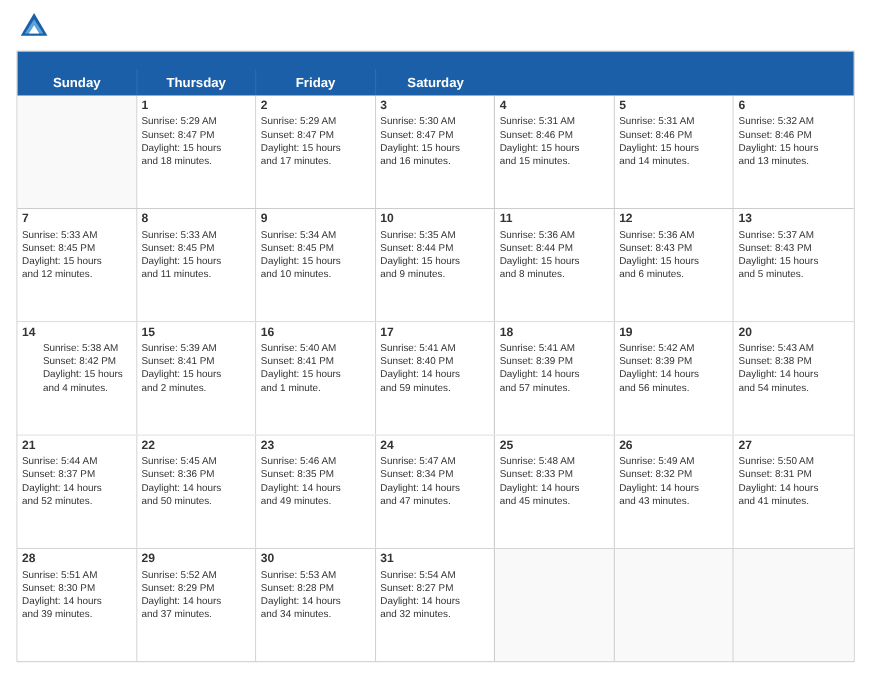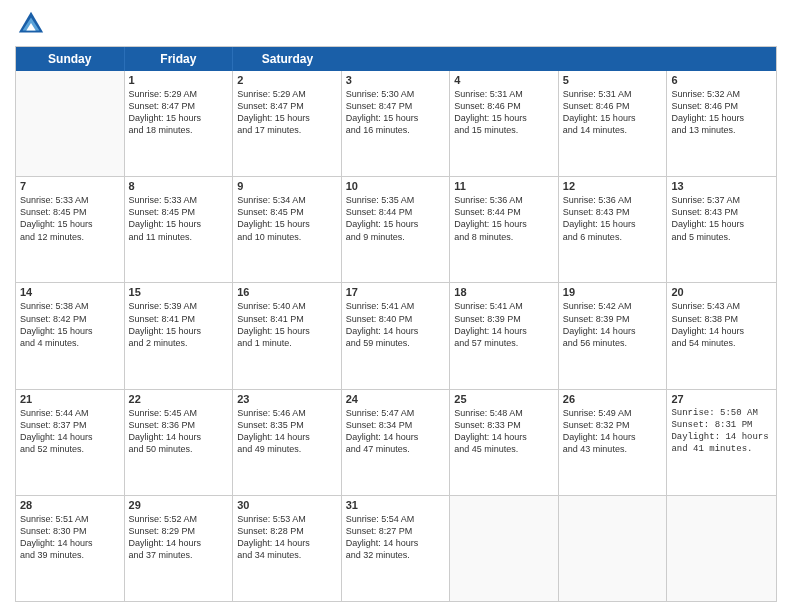--- a/index.html
+++ b/index.html
@@ -72,20 +72,21 @@
       grid-template-columns: repeat(7, 1fr);
       background: #1a5fa8;
     }
     .cal-header-cell {
       color: #fff;
       font-size: 12px;
       font-weight: bold;
       text-align: center;
       padding: 5px 2px;
       border-right: 1px solid #2a6fb8;
+      margin-top: 16px;
     }
     .cal-header-cell:last-child { border-right: none; }
     .cal-body {
       flex: 1;
       display: flex;
       flex-direction: column;
     }
     .cal-week {
       display: grid;
       grid-template-columns: repeat(7, 1fr);
@@ -134,20 +135,21 @@
     </div>
     <div class="title-area">
       <div class="main-title"></div>
       <div class="subtitle"></div>
     </div>
   </div>
 
   <div class="calendar">
     <div class="cal-header-row" id="cal-header">
         <div class="cal-header-cell">Sunday</div>
+        <div class="cal-header-cell">Thursday</div>
         <div class="cal-header-cell">Friday</div>
         <div class="cal-header-cell">Saturday</div>
       </div>
     <div class="cal-body" id="cal-body">
         <div class="cal-week">
           <div class="cal-cell empty"></div>
           <div class="cal-cell">
             <div class="day-num">1</div>
             <div class="cell-info" style="white-space: pre-line;">Sunrise: 5:29 AM
 Sunset: 8:47 PM
@@ -237,21 +239,21 @@
             <div class="day-num">13</div>
             <div class="cell-info" style="white-space: pre-line;">Sunrise: 5:37 AM
 Sunset: 8:43 PM
 Daylight: 15 hours
 and 5 minutes.</div>
           </div>
         </div>
         <div class="cal-week">
           <div class="cal-cell">
             <div class="day-num">14</div>
-            <div class="cell-info" style="white-space: pre-line;">Sunrise: 5:38 AM
+            <div class="cell-info" style="white-space: pre-line; margin-left: 19px;">Sunrise: 5:38 AM
 Sunset: 8:42 PM
 Daylight: 15 hours
 and 4 minutes.</div>
           </div>
           <div class="cal-cell">
             <div class="day-num">15</div>
             <div class="cell-info" style="white-space: pre-line;">Sunrise: 5:39 AM
 Sunset: 8:41 PM
 Daylight: 15 hours
 and 2 minutes.</div>
@@ -330,21 +332,21 @@
           </div>
           <div class="cal-cell">
             <div class="day-num">26</div>
             <div class="cell-info" style="white-space: pre-line;">Sunrise: 5:49 AM
 Sunset: 8:32 PM
 Daylight: 14 hours
 and 43 minutes.</div>
           </div>
           <div class="cal-cell">
             <div class="day-num">27</div>
-            <div class="cell-info" style="white-space: pre-line; font-family: Liberation Mono, monospace;">Sunrise: 5:50 AM
+            <div class="cell-info" style="white-space: pre-line;">Sunrise: 5:50 AM
 Sunset: 8:31 PM
 Daylight: 14 hours
 and 41 minutes.</div>
           </div>
         </div>
         <div class="cal-week">
           <div class="cal-cell">
             <div class="day-num">28</div>
             <div class="cell-info" style="white-space: pre-line;">Sunrise: 5:51 AM
 Sunset: 8:30 PM

